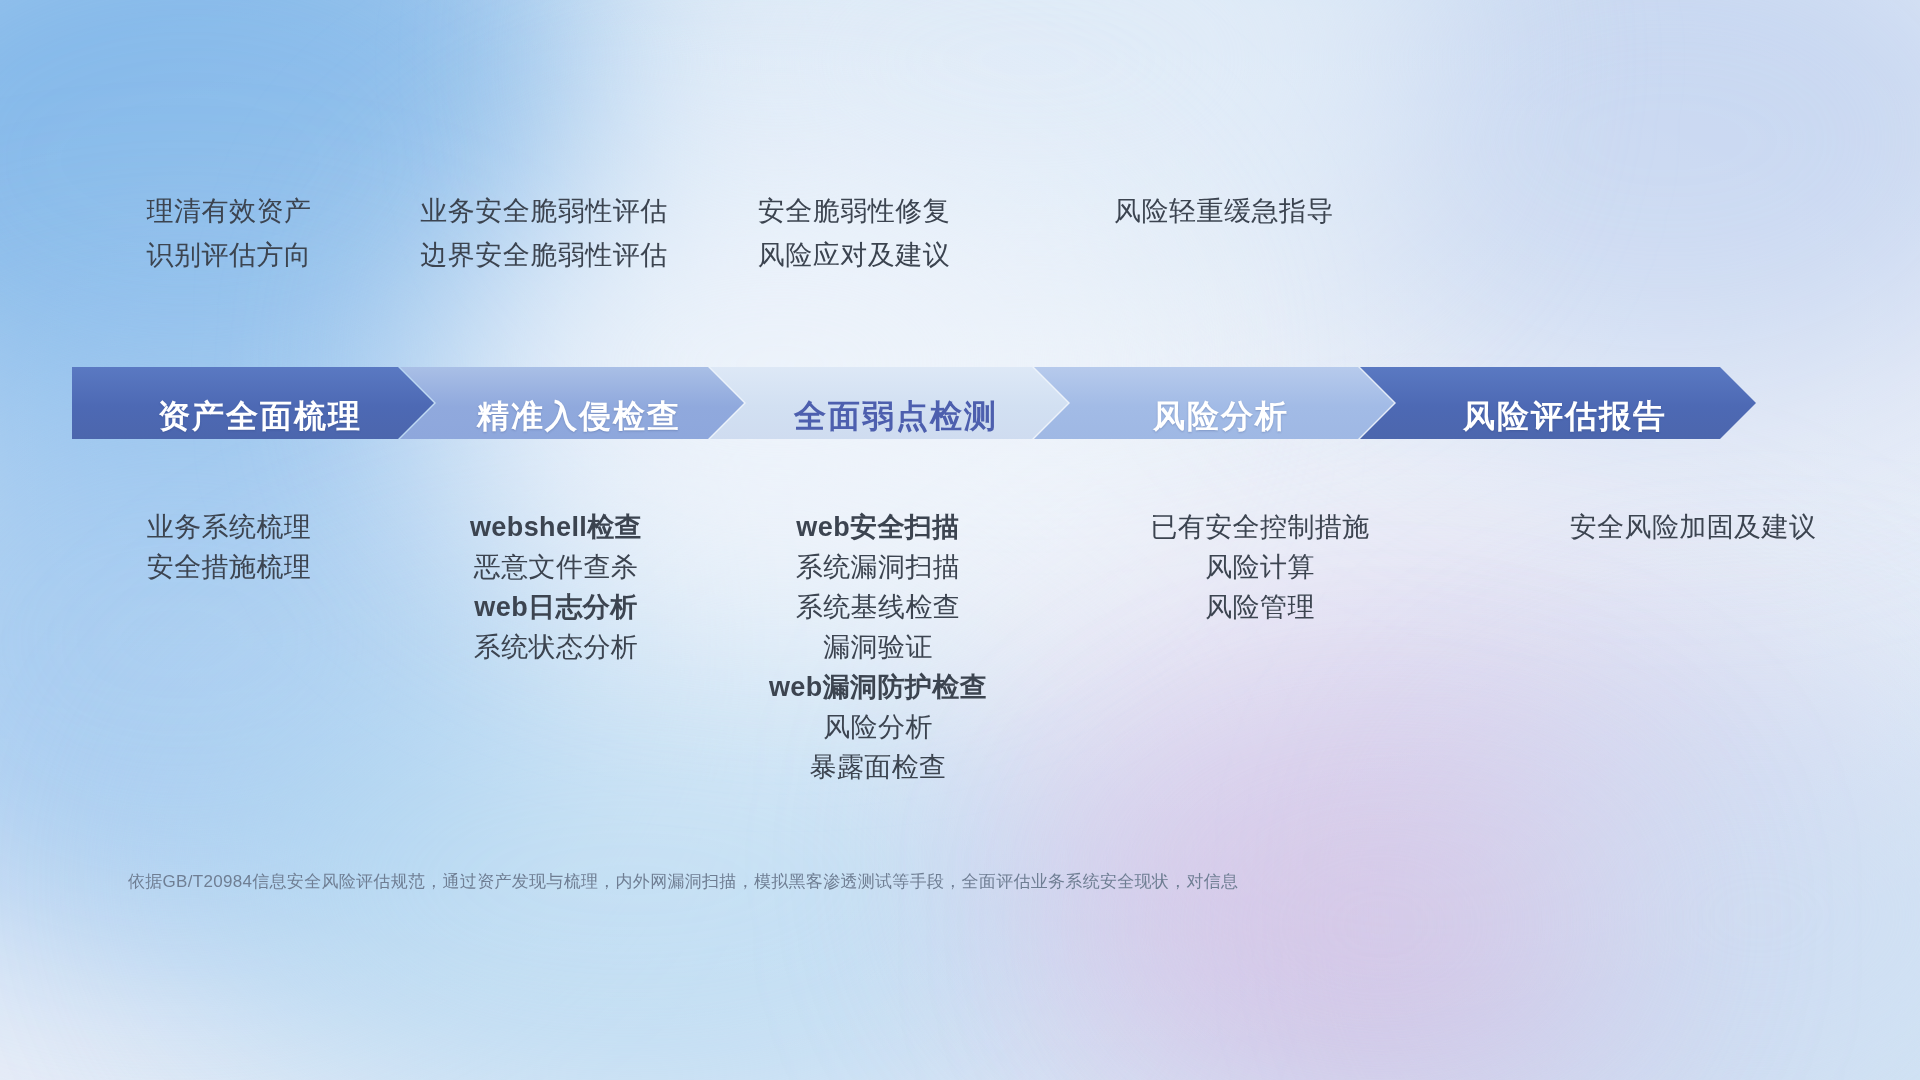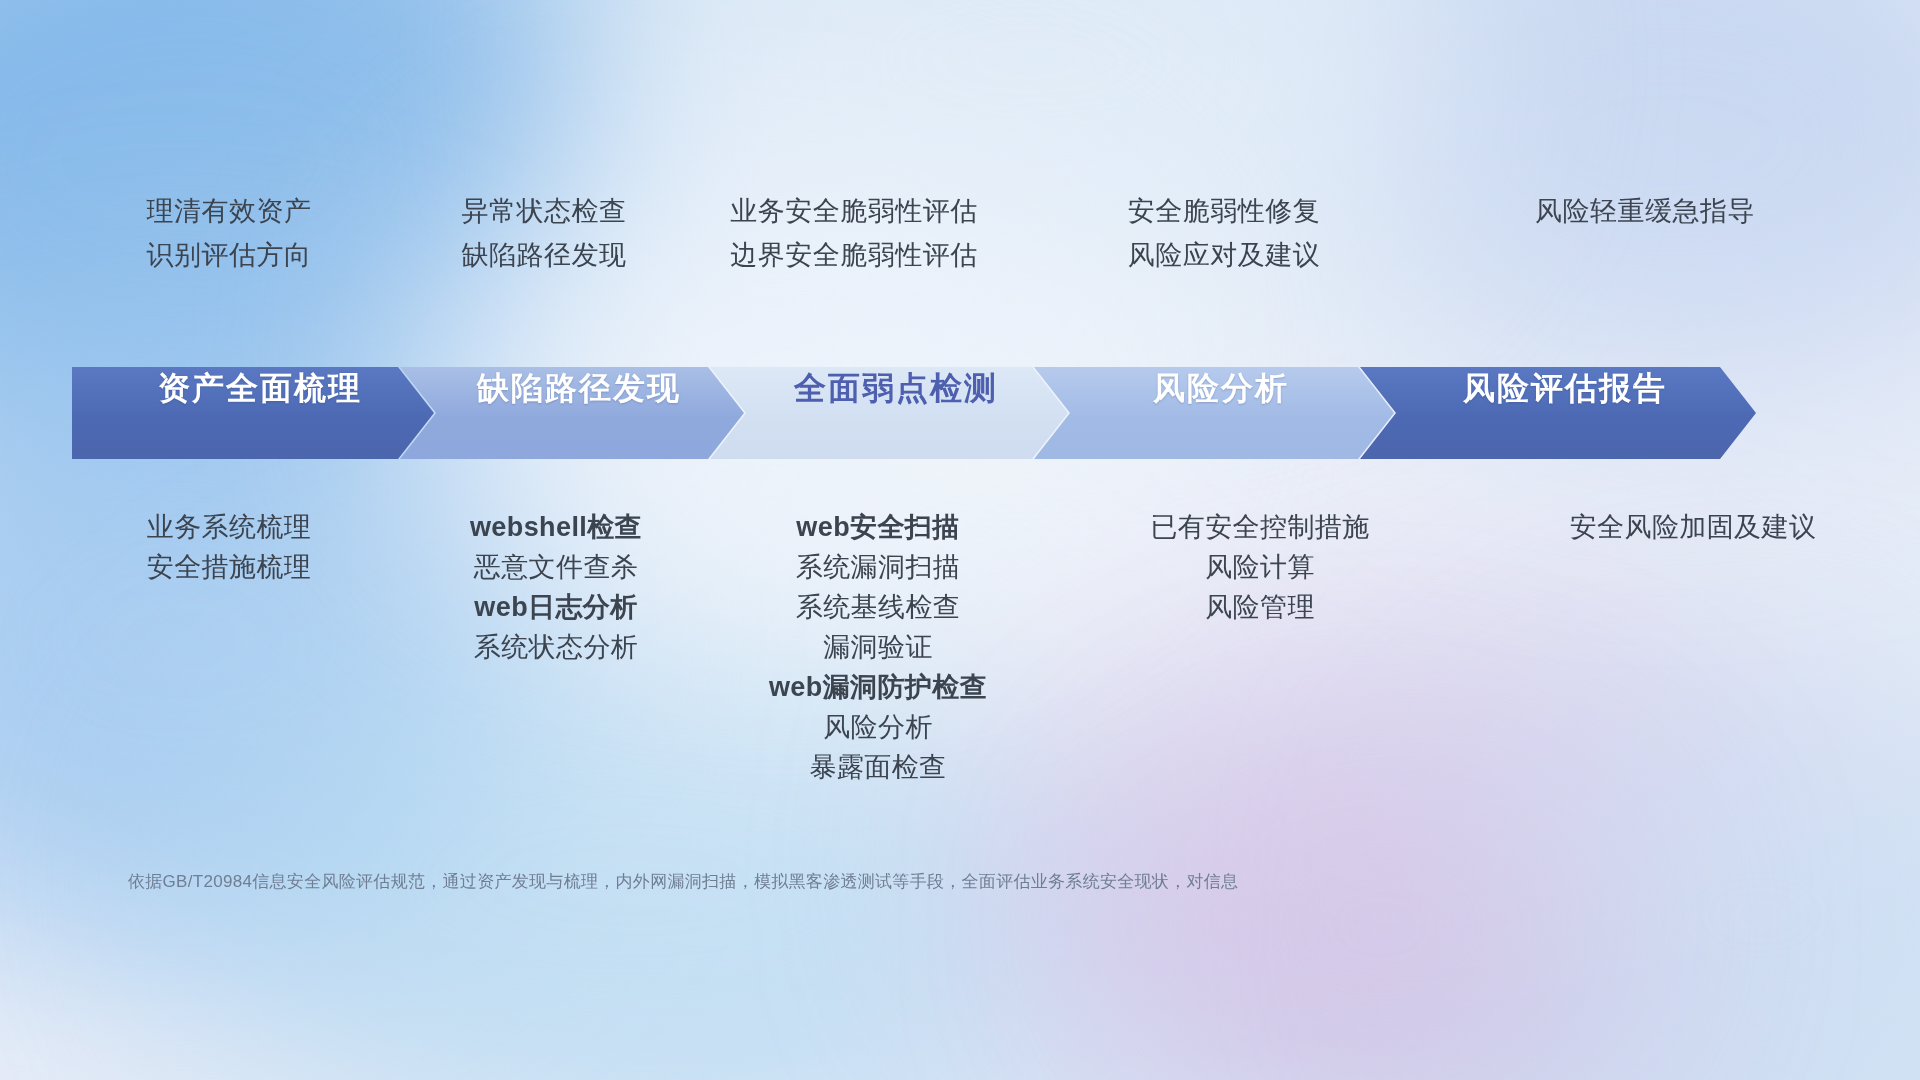--- a/index.html
+++ b/index.html
@@ -44,22 +44,22 @@
     white-space: nowrap;
   }
 
   
   .band {
     position: absolute; left: 72px; top: 367px; width: 1784px; height: 92px;
     display: flex; align-items: stretch;
   }
   .arrow {
     position: relative;
-    display: flex; align-items: flex-start; justify-content: center;
-    height: 92px;
+    display: flex; align-items: flex-end; justify-content: center;
+    height: 72px;
     margin-right: -34px;
     clip-path: polygon(0 0, calc(100% - 36px) 0, 100% 50%, calc(100% - 36px) 100%, 0 100%, 36px 50%);
   }
   .arrow.first {
     clip-path: polygon(0 0, calc(100% - 36px) 0, 100% 50%, calc(100% - 36px) 100%, 0 100%);
   }
   .arrow-label {
     font-size: 32px; font-weight: bold; letter-spacing: 2px;
     color: #ffffff; white-space: nowrap;
     text-shadow: 0 1px 2px rgba(40,60,110,0.25);
@@ -119,24 +119,20 @@
   <div class="blob b9"></div>
   <div class="vig"></div>
 
   <div class="top-lists">
 
     <div class="toplist">
       <div class="li">理清有效资产</div>
       <div class="li">识别评估方向</div>
     </div>
 
-    <div class="toplist">
-      <div class="li">异常状态检查</div>
-      <div class="li">缺陷路径发现</div>
-    </div>
 
     <div class="toplist">
       <div class="li">业务安全脆弱性评估</div>
       <div class="li">边界安全脆弱性评估</div>
     </div>
 
     <div class="toplist">
       <div class="li">安全脆弱性修复</div>
       <div class="li">风险应对及建议</div>
     </div>
@@ -147,21 +143,21 @@
 
   </div>
 
   <div class="band">
 
     <div class="arrow first a1">
       <span class="arrow-label">资产全面梳理</span>
     </div>
 
     <div class="arrow a2">
-      <span class="arrow-label">缺陷路径发现</span>
+      <span class="arrow-label">精准入侵检查</span>
     </div>
 
     <div class="arrow a3">
       <span class="arrow-label">全面弱点检测</span>
     </div>
 
     <div class="arrow a4">
       <span class="arrow-label">风险分析</span>
     </div>
 

